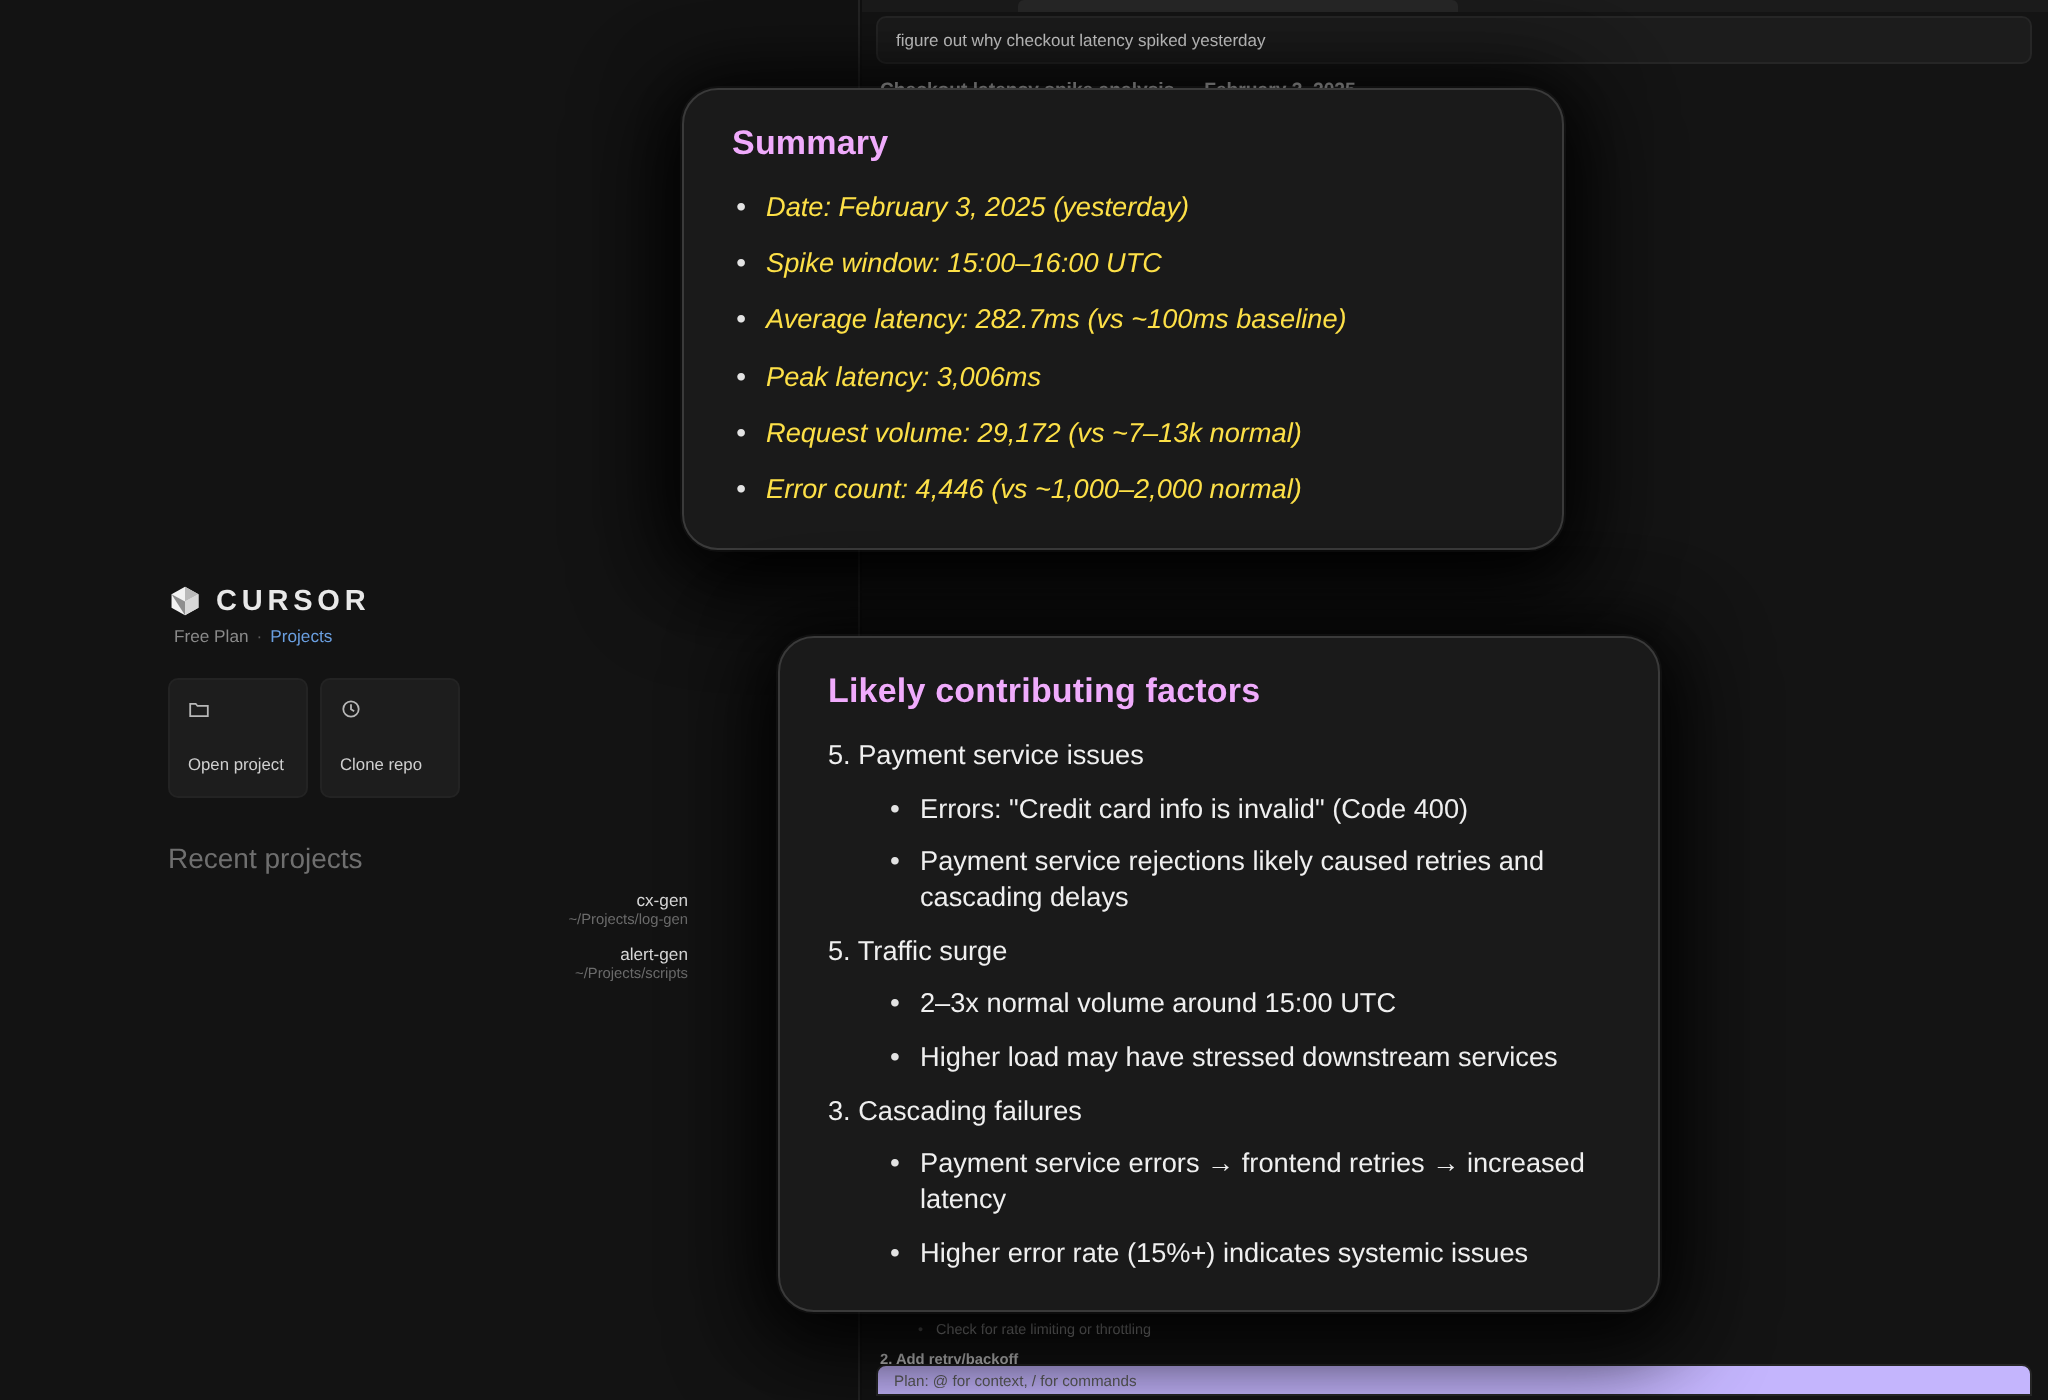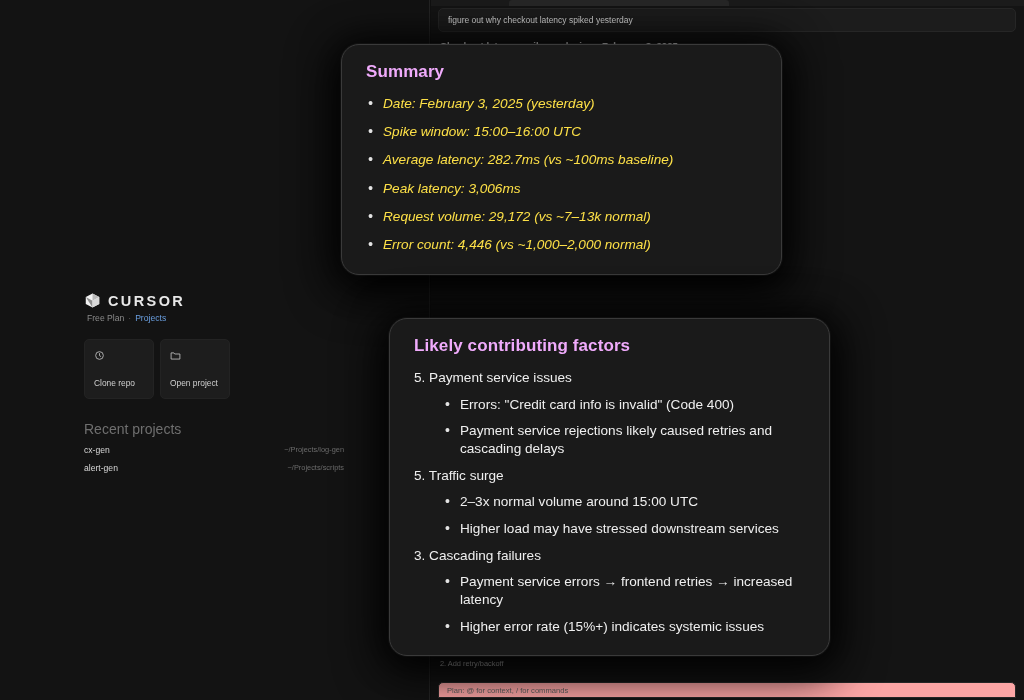--- a/index.html
+++ b/index.html
@@ -90,22 +90,23 @@
 
   .recent-title {
     margin-top: 22px;
     font-size: 14px;
     color: #6f6f6f;
   }
 
   .recent-row {
     margin-top: 8px;
     display: flex;
-    align-items: flex-start;
+    align-items: flex-end;
     justify-content: space-between;
+    flex-direction: column;
   }
   .recent-name { font-size: 8.6px; color: #d8d8d8; }
   .recent-path { font-size: 7.4px; color: #6b6b6b; }
 
   
   .right-pane {
     position: absolute;
     left: 431px; top: 0;
     width: 593px;
     height: 700px;
@@ -167,31 +168,31 @@
   }
   .ans-li::before {
     content: "•";
     position: absolute;
     left: -9px;
     color: #6c6c6c;
   }
   .ans-li.deep { margin-left: 28px; }
   .ans-num {
     font-size: 7.4px;
-    font-weight: 400;
+    font-weight: 700;
     color: #d6d6d6;
-    margin: 6px 0 0 0;
+    margin: 6px 0 16px 0;
   }
 
   .composer {
     position: absolute;
     left: 7px; bottom: 2px;
     width: 578px;
     height: 16px;
-    background: #fca5a5;
+    background: #c4b5fd;
     border: 1px solid #262626;
     border-radius: 5px 5px 0 0;
     padding: 3px 8px;
     font-size: 7.6px;
     color: #5e5e5e;
     overflow: hidden;
   }
 
   
   .ovl {
@@ -299,34 +300,34 @@
         <span>Free Plan</span>
         <span class="plan-sep">·</span>
         <span class="plan-upgrade">Projects</span>
       </div>
 
       <div class="action-row">
 
         <div class="action-card">
           <span class="action-icon">
             <svg width="11" height="11" viewBox="0 0 16 16" fill="none" stroke="currentColor" stroke-width="1.3">
+              <path d="M1.6 4.2h4l1.3 1.6h7.5v7.4H1.6z"></path>
+            </svg>
+          </span>
+          <span class="action-label">Open project</span>
+        </div>
+
+        <div class="action-card">
+          <span class="action-icon">
+            <svg width="11" height="11" viewBox="0 0 16 16" fill="none" stroke="currentColor" stroke-width="1.3">
               <circle cx="8" cy="8" r="5.6"></circle>
               <path d="M8 4.6v3.6l2.3 1.5"></path>
             </svg>
           </span>
           <span class="action-label">Clone repo</span>
-        </div>
-
-        <div class="action-card">
-          <span class="action-icon">
-            <svg width="11" height="11" viewBox="0 0 16 16" fill="none" stroke="currentColor" stroke-width="1.3">
-              <path d="M1.6 4.2h4l1.3 1.6h7.5v7.4H1.6z"></path>
-            </svg>
-          </span>
-          <span class="action-label">Open project</span>
         </div>
 
 
       </div>
 
       <div class="recent-title">Recent projects</div>
 
       <div class="recent-row">
         <span class="recent-name">cx-gen</span>
         <span class="recent-path">~/Projects/log-gen</span>

